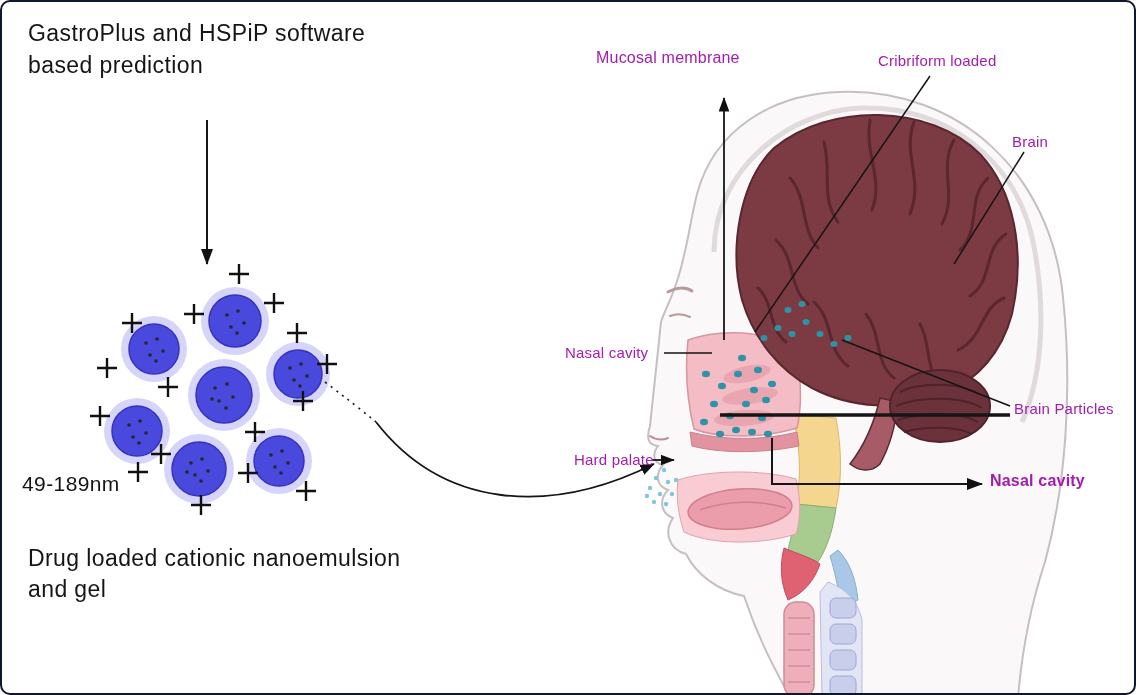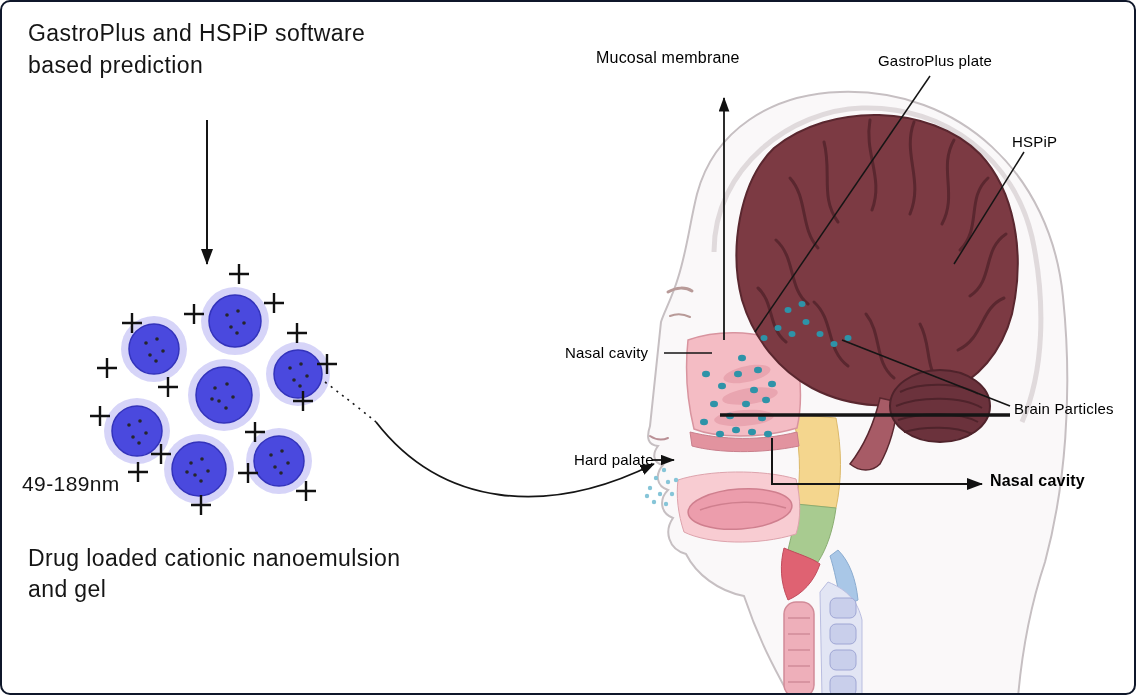--- a/index.html
+++ b/index.html
@@ -3,21 +3,21 @@
 <meta charset="utf-8">
 <style>
   html,body{margin:0;padding:0;background:#fff;font-family:"Liberation Sans",sans-serif;}
   .canvas{position:relative;width:1136px;height:695px;background:#ffffff;border:2px solid #0f172a;
           border-radius:10px;box-sizing:border-box;overflow:hidden;}
   .abs{position:absolute;}
   .txt{color:#151515;}
   .title{left:26px;top:16px;font-size:23px;line-height:1.38;white-space:pre-line;letter-spacing:.4px;}
   .caption{left:26px;top:541px;font-size:23px;line-height:1.35;white-space:pre-line;letter-spacing:.4px;}
   .sizelbl{left:20px;top:470px;font-size:21px;letter-spacing:.4px;}
-  .anat{font-size:15px;color:#000000;letter-spacing:.2px;}
+  .anat{font-size:15px;color:#a21caf;letter-spacing:.2px;}
   .lbl-mucosal{left:594px;top:47px;font-size:16px;}
   .lbl-cribriform{left:876px;top:50px;}
   .lbl-brain{left:1010px;top:131px;}
   .lbl-nasal-up{left:563px;top:342px;}
   .lbl-hardpalate{left:572px;top:449px;}
   .lbl-drugparticles{left:1012px;top:398px;}
   .lbl-nasal-low{left:988px;top:470px;font-size:16px;font-weight:600;}
   svg{position:absolute;left:0;top:0;}
 </style>
 </head>
@@ -244,20 +244,20 @@
     </g>
   </svg>
 
   <div class="abs txt title">GastroPlus and HSPiP software
 based prediction</div>
   <div class="abs txt sizelbl">49-189nm</div>
   <div class="abs txt caption">Drug loaded cationic nanoemulsion
 and gel</div>
 
   <div class="abs anat lbl-mucosal">Mucosal membrane</div>
-  <div class="abs anat lbl-cribriform">GastroPlus plate</div>
-  <div class="abs anat lbl-brain">HSPiP</div>
+  <div class="abs anat lbl-cribriform">Cribriform loaded</div>
+  <div class="abs anat lbl-brain">Brain</div>
   <div class="abs anat lbl-nasal-up">Nasal cavity</div>
   <div class="abs anat lbl-hardpalate">Hard palate</div>
   <div class="abs anat lbl-drugparticles">Brain Particles</div>
   <div class="abs anat lbl-nasal-low">Nasal cavity</div>
 
 </div>
 
 </body></html>

